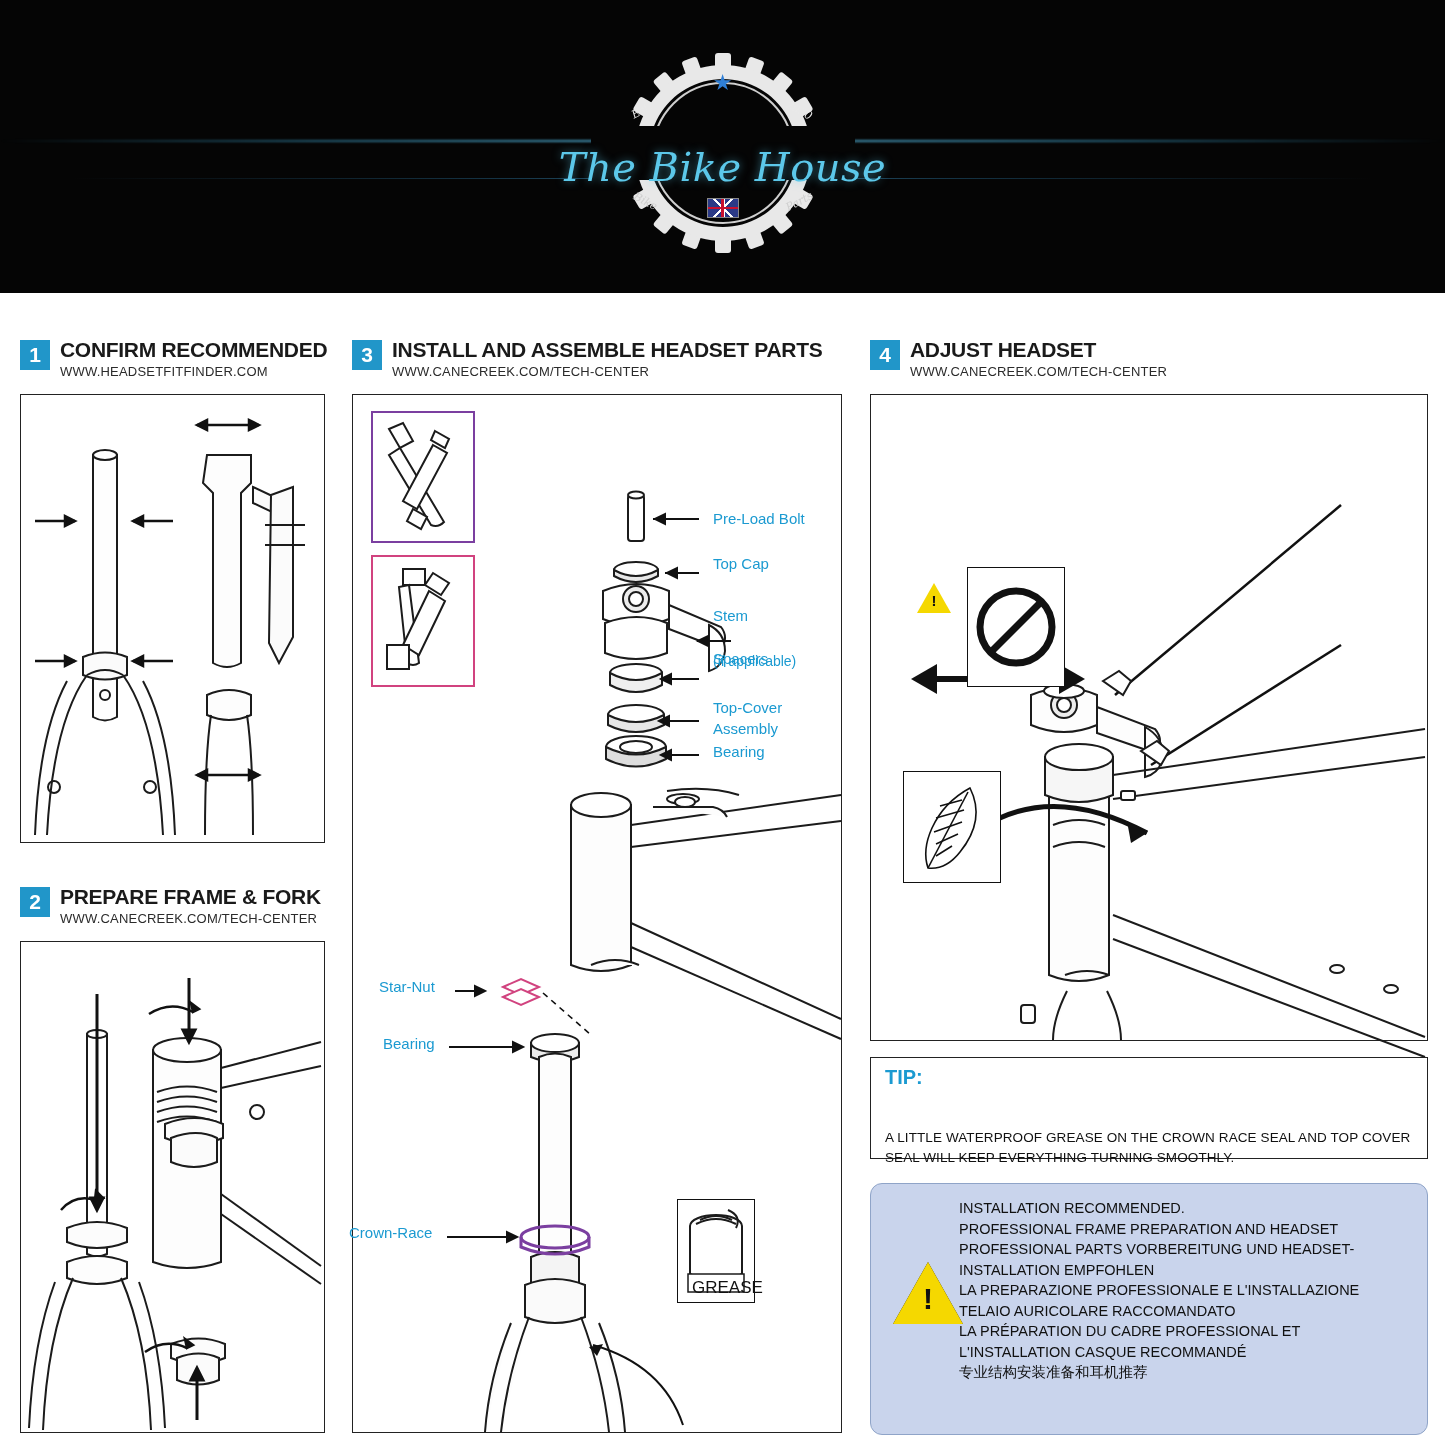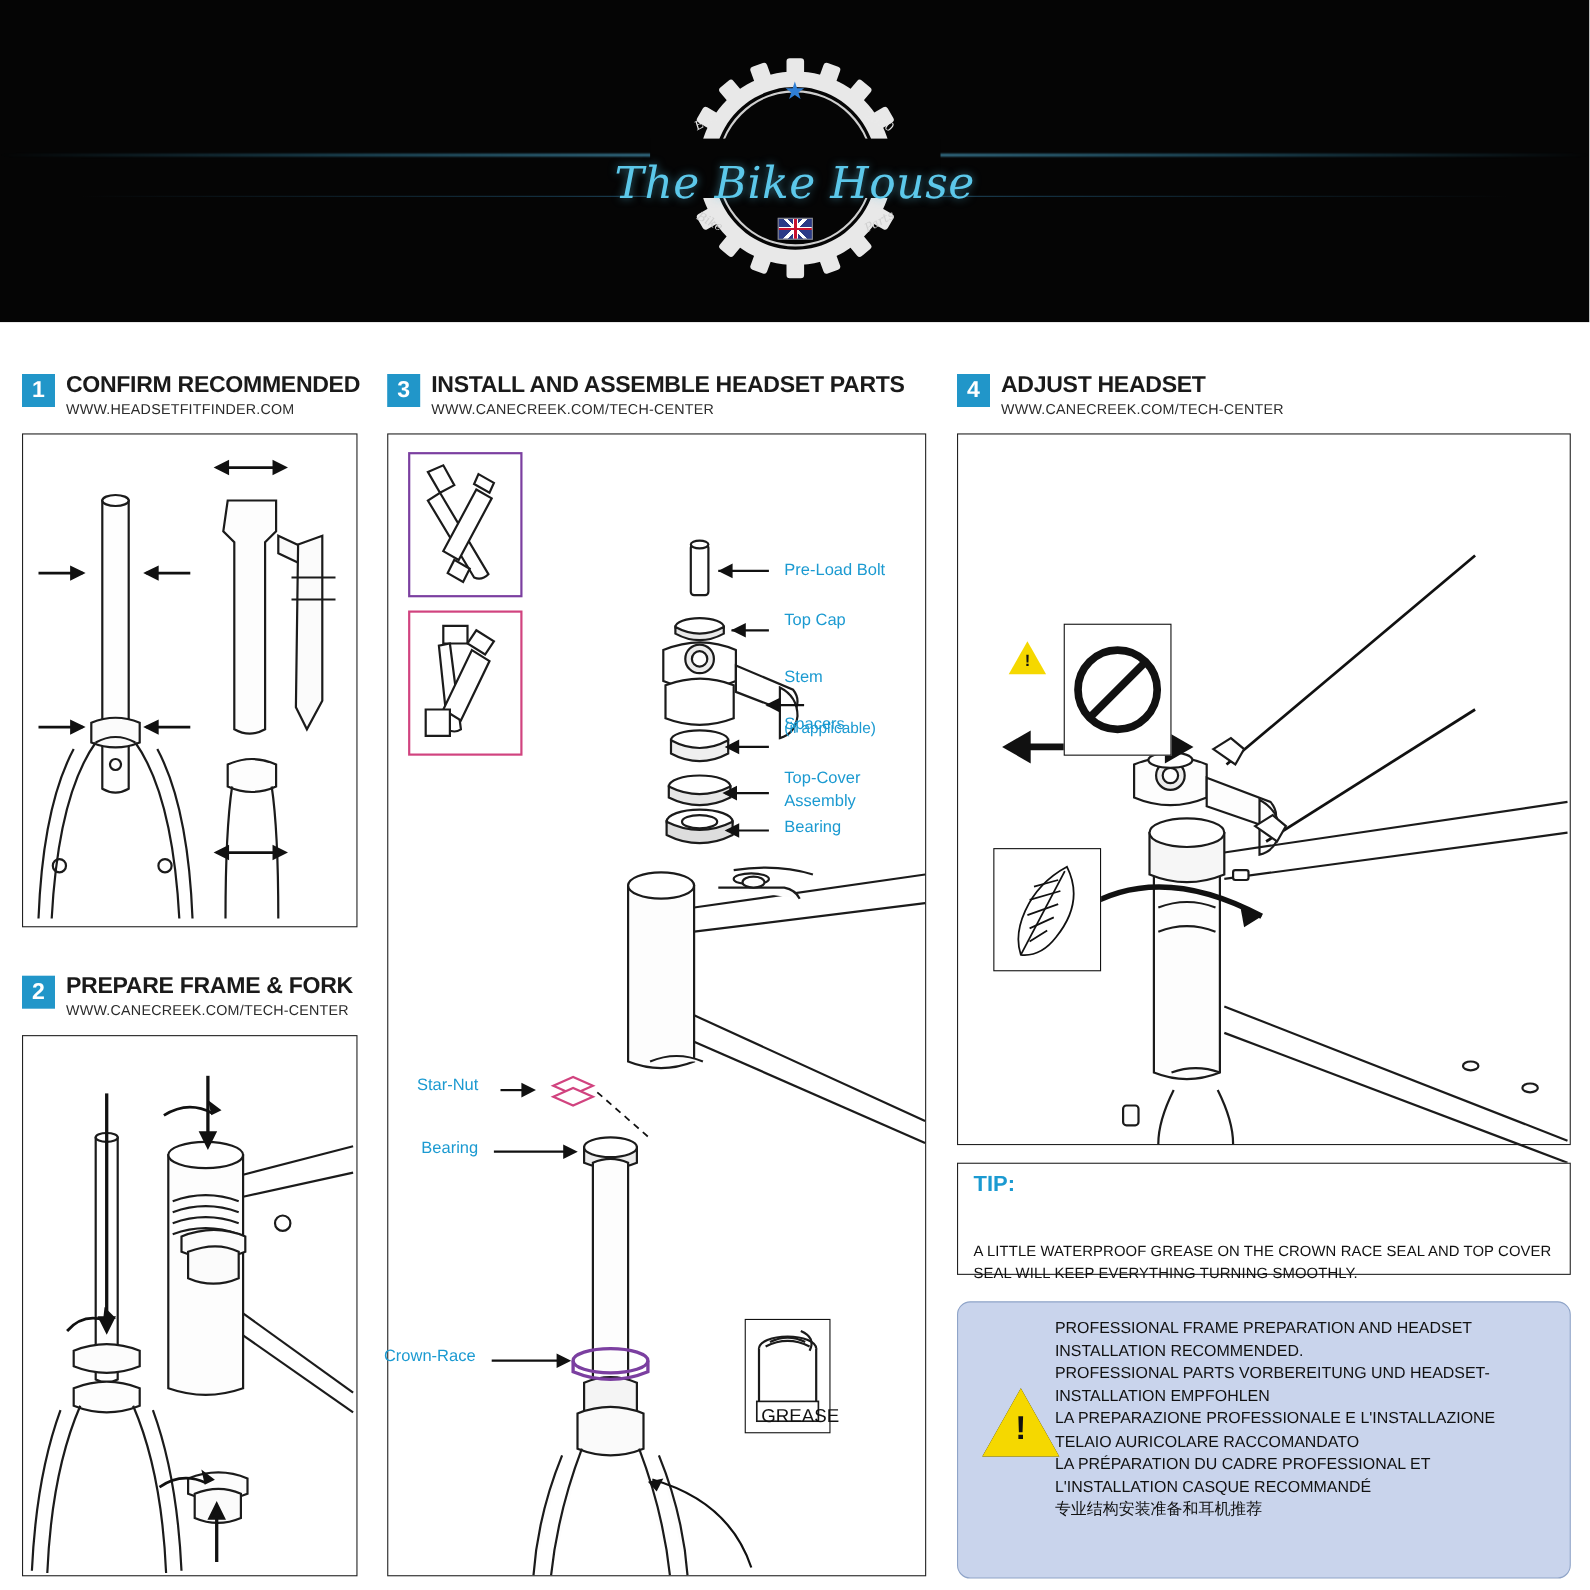--- a/index.html
+++ b/index.html
@@ -552,22 +552,22 @@
   </div>
 
   <div class="tipbox" style="left:870px;top:764px;width:556px;height:100px;">
     <div class="tip-title">TIP:</div>
     <div class="tip-text" style="width:528px;margin-top:34px;">A LITTLE WATERPROOF GREASE ON THE CROWN RACE SEAL AND TOP COVER SEAL WILL KEEP EVERYTHING TURNING SMOOTHLY.</div>
   </div>
 
   <div class="warnbox" style="left:870px;top:890px;width:556px;height:250px;">
     <div class="tri"></div>
     <div class="warn-text" style="left:88px;top:14px;width:450px;">
+      <div>INSTALLATION RECOMMENDED.</div>
       <div>PROFESSIONAL FRAME PREPARATION AND HEADSET</div>
-      <div>INSTALLATION RECOMMENDED.</div>
       <div>PROFESSIONAL PARTS VORBEREITUNG UND HEADSET-</div>
       <div>INSTALLATION EMPFOHLEN</div>
       <div>LA PREPARAZIONE PROFESSIONALE E L'INSTALLAZIONE</div>
       <div>TELAIO AURICOLARE RACCOMANDATO</div>
       <div>LA PRÉPARATION DU CADRE PROFESSIONAL ET</div>
       <div>L'INSTALLATION CASQUE RECOMMANDÉ</div>
       <div>专业结构安装准备和耳机推荐</div>
     </div>
   </div>
 

